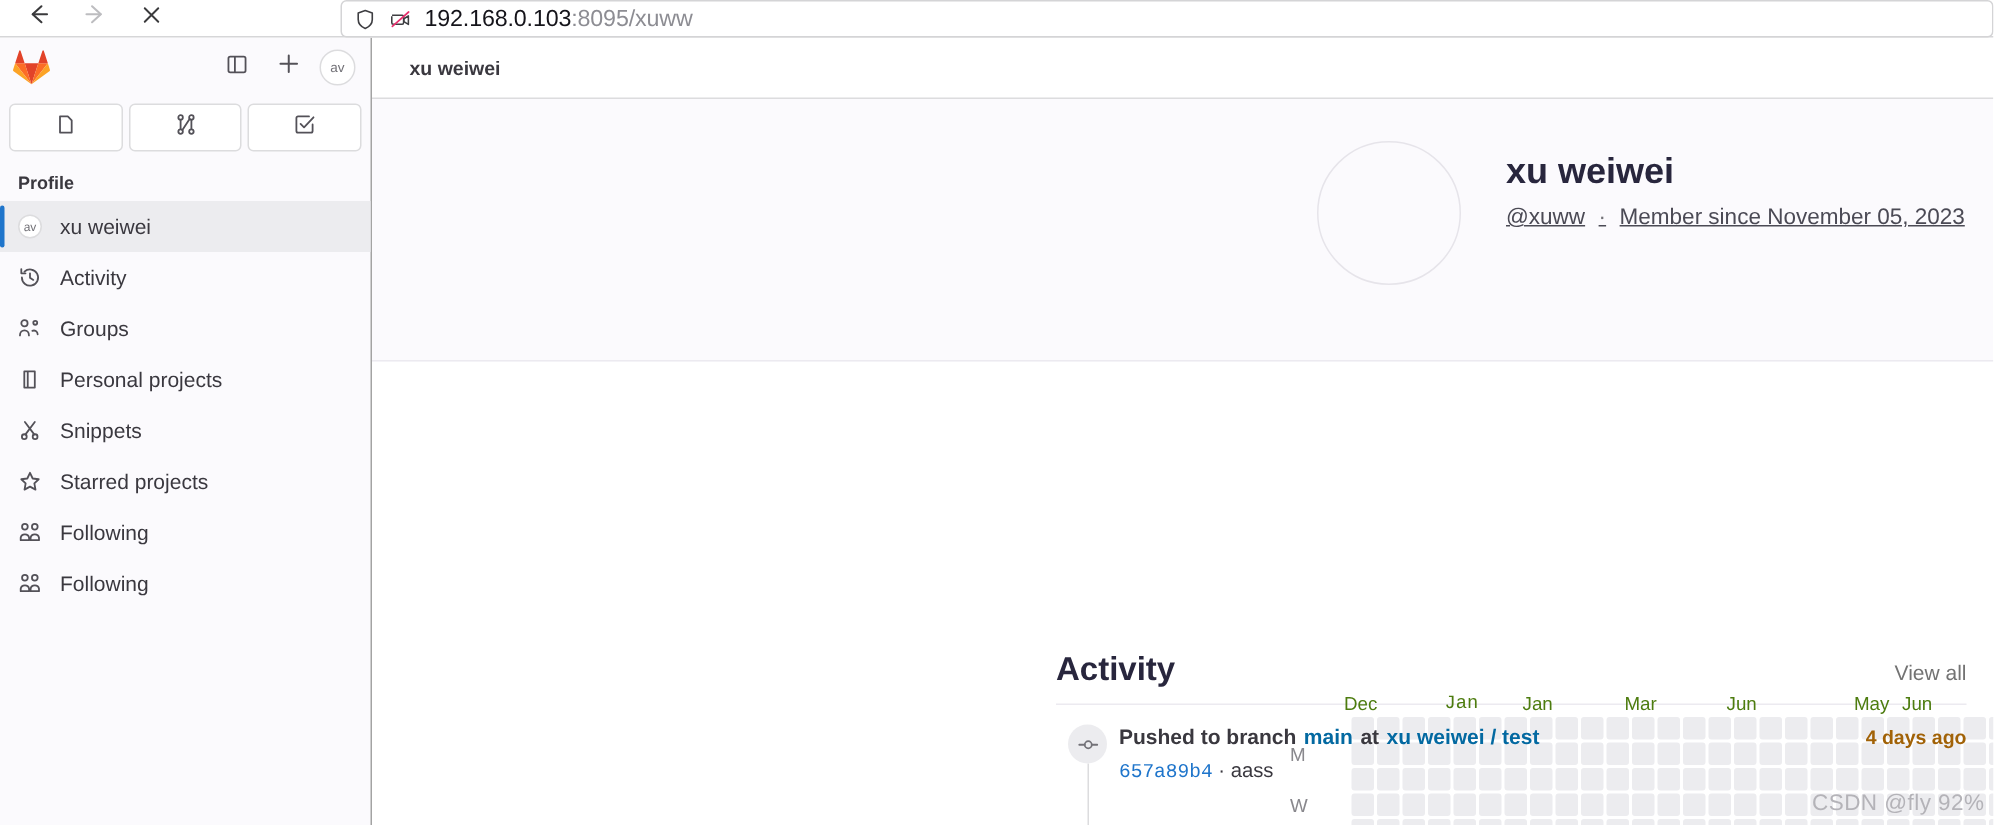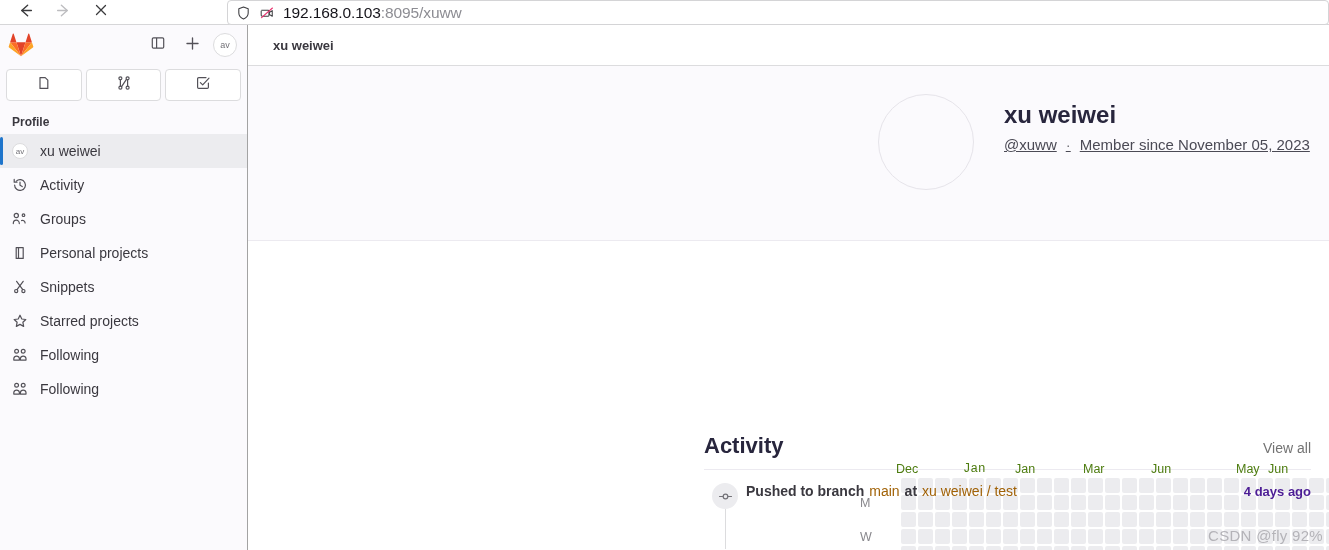--- a/index.html
+++ b/index.html
@@ -280,32 +280,32 @@
   .act-line {
     position: absolute;
     top: 26px; bottom: -40px; left: 50%;
     width: 1px; background: #dcdcde;
   }
   .act-body { flex: 1 1 auto; min-width: 0; }
   .act-line1 {
     font-size: 14px; color: #3a383f; font-weight: 700;
     display: flex; align-items: baseline; gap: 5px;
   }
-  .act-line1 .lnk { color: #a16207; font-weight: 400; }
+  .act-line1 .lnk { color: #0369a1; font-weight: 700; }
   .act-line1 .at { font-weight: 700; color: #3a383f; }
   .act-line2 {
     margin-top: 7px;
     font-size: 13.5px;
     color: #3a383f;
   }
   .act-line2 .sha {
     color: #1f75cb; font-family: "Liberation Mono", monospace; font-size: 13px;
   }
   .act-time {
-    font-size: 13px; color: #4c1d95;
+    font-size: 13px; color: #a16207;
     white-space: nowrap; margin-left: auto; padding-left: 12px;
   }
 
   .watermark {
     position: absolute;
     right: 6px; bottom: 6px;
     font-size: 15px;
     color: #b4b3b8;
     letter-spacing: 0.3px;
     pointer-events: none;
@@ -772,20 +772,25 @@
               <div class="act-line"></div>
             </div>
             <div class="act-body">
               <div class="act-line1">
                 <span>Pushed to branch</span>
                 <span class="lnk">main</span>
                 <span class="at">at</span>
                 <span class="lnk">xu weiwei / test</span>
                 <span class="act-time">4 days ago</span>
               </div>
+              <div class="act-line2">
+                <span class="sha">657a89b4</span>
+                <span>·</span>
+                <span>aass</span>
+              </div>
             </div>
           </div>
         </div>
 
         <div class="col-projects">
           
           
 
           
         </div>

